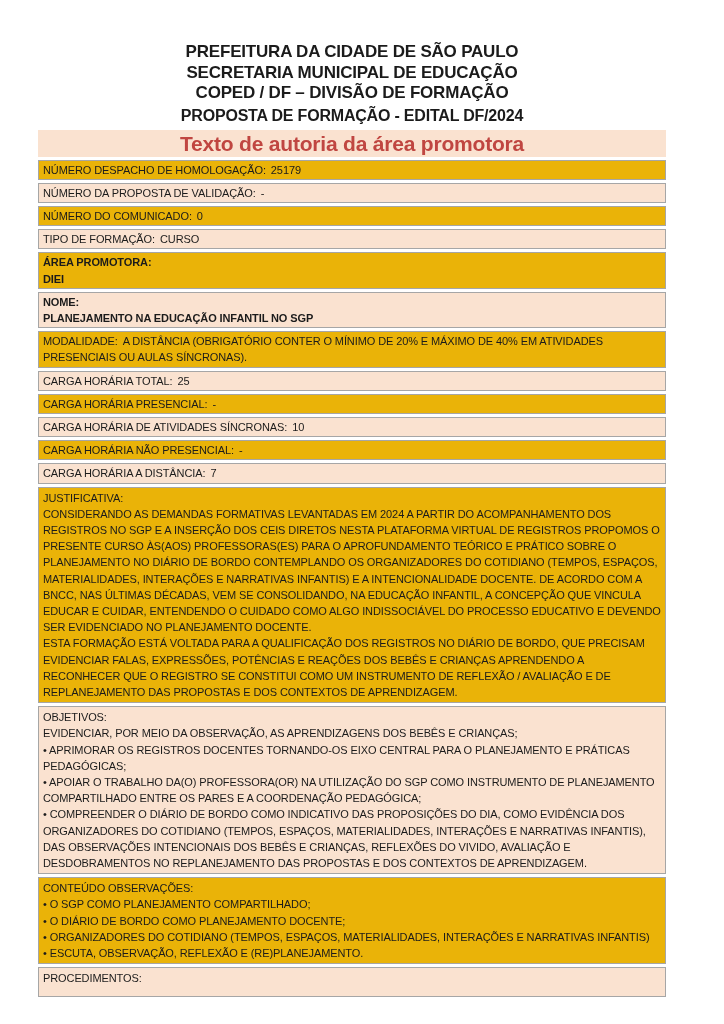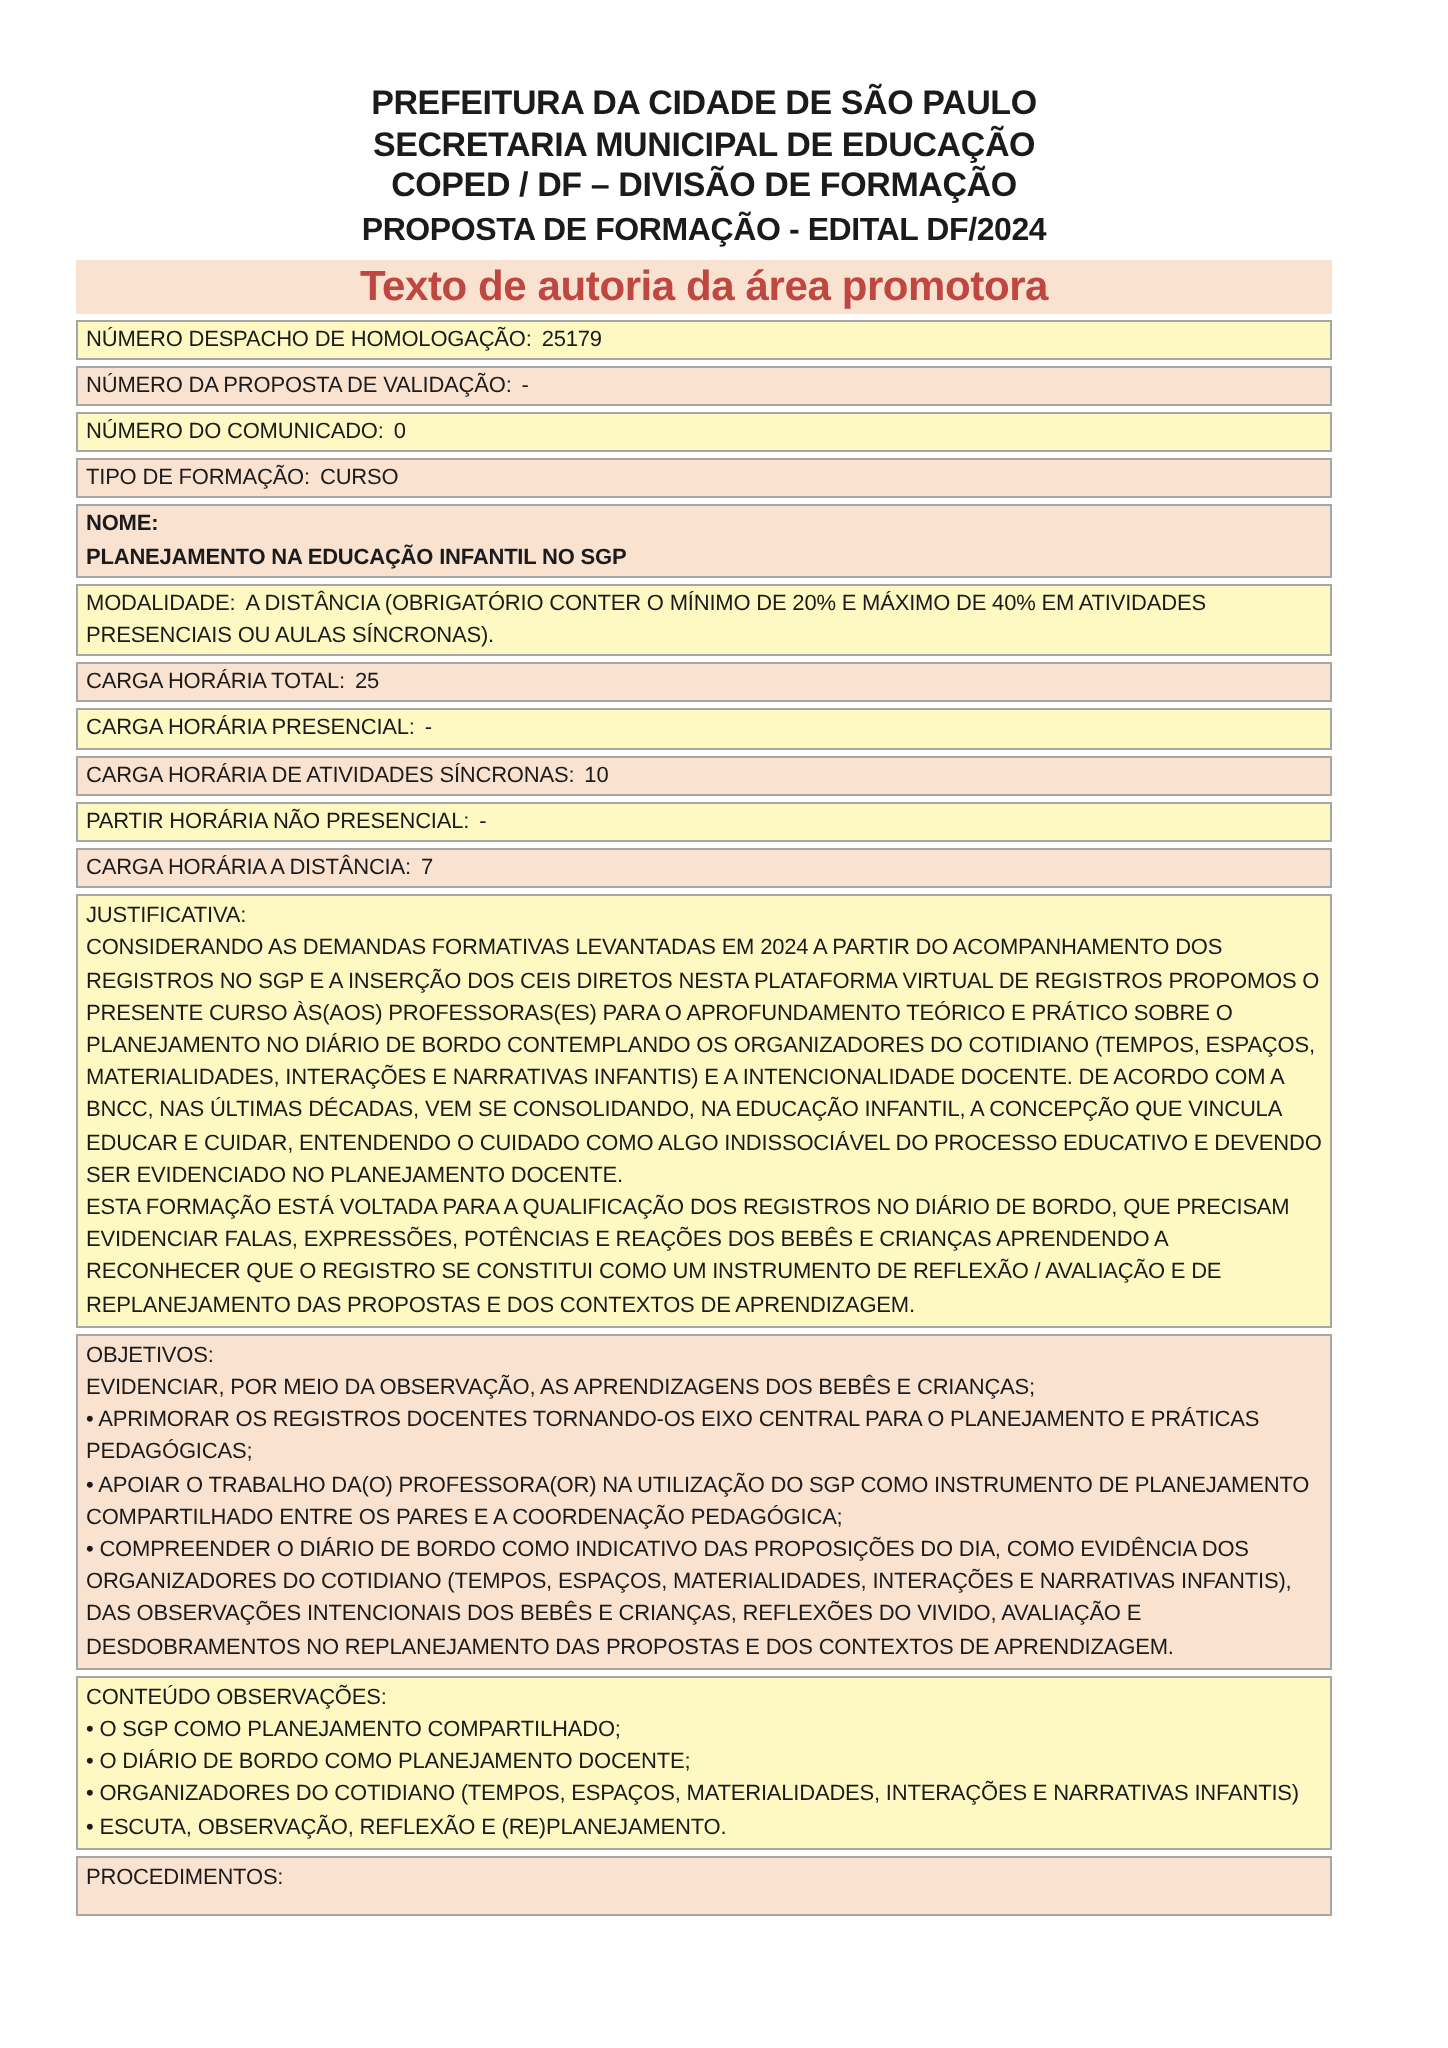--- a/index.html
+++ b/index.html
@@ -30,21 +30,21 @@
   }
   .banner span{
     font-size:21px;font-weight:bold;color:var(--accent-red);
     line-height:27px;letter-spacing:-0.2px;
   }
 
   
   .content{margin-top:3px;}
   .row{
     width:628px;border:1px solid var(--border-gray);
-    background:#fef9c3;padding:1px 4px;margin-bottom:3px;
+    background:#eab308;padding:1px 4px;margin-bottom:3px;
     font-size:11px;line-height:16.2px;letter-spacing:-0.1px;
   }
   .row.salmon{background:var(--salmon);}
   .row.bold{font-weight:bold;}
   .val{margin-left:5px;}
   .block .sec-par{white-space:normal;}
   .block{padding:2px 4px;}
   .proc{min-height:30px;margin-bottom:0;}
 </style>
 </head>
@@ -75,20 +75,24 @@
       </div>
 
       <div class="row">
         <span class="lbl">NÚMERO DO COMUNICADO:</span><span class="val">0</span>
       </div>
 
       <div class="row salmon">
         <span class="lbl">TIPO DE FORMAÇÃO:</span><span class="val">CURSO</span>
       </div>
 
+      <div class="row bold">
+        <div class="lbl">ÁREA PROMOTORA:</div>
+        <div>DIEI</div>
+      </div>
 
       <div class="row salmon bold">
         <div class="lbl">NOME:</div>
         <div>PLANEJAMENTO NA EDUCAÇÃO INFANTIL NO SGP</div>
       </div>
 
       <div class="row">
         <span class="lbl">MODALIDADE:</span><span class="val">A DISTÂNCIA (OBRIGATÓRIO CONTER O MÍNIMO DE 20% E MÁXIMO DE 40% EM ATIVIDADES PRESENCIAIS OU AULAS SÍNCRONAS).</span>
       </div>
 
@@ -98,21 +102,21 @@
 
       <div class="row">
         <span class="lbl">CARGA HORÁRIA PRESENCIAL:</span><span class="val">-</span>
       </div>
 
       <div class="row salmon">
         <span class="lbl">CARGA HORÁRIA DE ATIVIDADES SÍNCRONAS:</span><span class="val">10</span>
       </div>
 
       <div class="row">
-        <span class="lbl">PARTIR HORÁRIA NÃO PRESENCIAL:</span><span class="val">-</span>
+        <span class="lbl">CARGA HORÁRIA NÃO PRESENCIAL:</span><span class="val">-</span>
       </div>
 
       <div class="row salmon">
         <span class="lbl">CARGA HORÁRIA A DISTÂNCIA:</span><span class="val">7</span>
       </div>
 
       <div class="row block">
         <div class="sec-title">JUSTIFICATIVA:</div>
         <div class="sec-par">CONSIDERANDO AS DEMANDAS FORMATIVAS LEVANTADAS EM 2024 A PARTIR DO ACOMPANHAMENTO DOS REGISTROS NO SGP E A INSERÇÃO DOS CEIS DIRETOS NESTA PLATAFORMA VIRTUAL DE REGISTROS PROPOMOS O PRESENTE CURSO ÀS(AOS) PROFESSORAS(ES) PARA O APROFUNDAMENTO TEÓRICO E PRÁTICO SOBRE O PLANEJAMENTO NO DIÁRIO DE BORDO CONTEMPLANDO OS ORGANIZADORES DO COTIDIANO (TEMPOS, ESPAÇOS, MATERIALIDADES, INTERAÇÕES E NARRATIVAS INFANTIS) E A INTENCIONALIDADE DOCENTE. DE ACORDO COM A BNCC, NAS ÚLTIMAS DÉCADAS, VEM SE CONSOLIDANDO, NA EDUCAÇÃO INFANTIL, A CONCEPÇÃO QUE VINCULA EDUCAR E CUIDAR, ENTENDENDO O CUIDADO COMO ALGO INDISSOCIÁVEL DO PROCESSO EDUCATIVO E DEVENDO SER EVIDENCIADO NO PLANEJAMENTO DOCENTE.</div>
         <div class="sec-par">ESTA FORMAÇÃO ESTÁ VOLTADA PARA A QUALIFICAÇÃO DOS REGISTROS NO DIÁRIO DE BORDO, QUE PRECISAM EVIDENCIAR FALAS, EXPRESSÕES, POTÊNCIAS E REAÇÕES DOS BEBÊS E CRIANÇAS APRENDENDO A RECONHECER QUE O REGISTRO SE CONSTITUI COMO UM INSTRUMENTO DE REFLEXÃO / AVALIAÇÃO E DE REPLANEJAMENTO DAS PROPOSTAS E DOS CONTEXTOS DE APRENDIZAGEM.</div>

